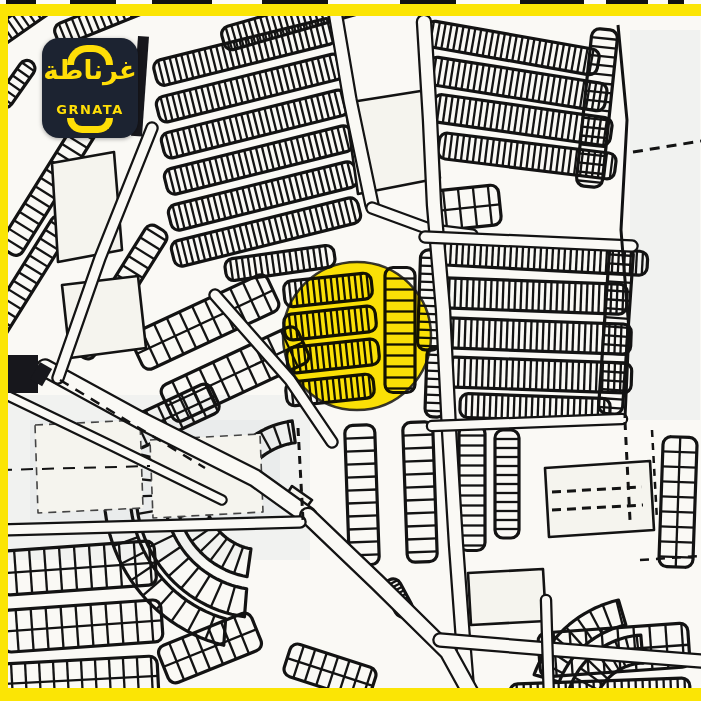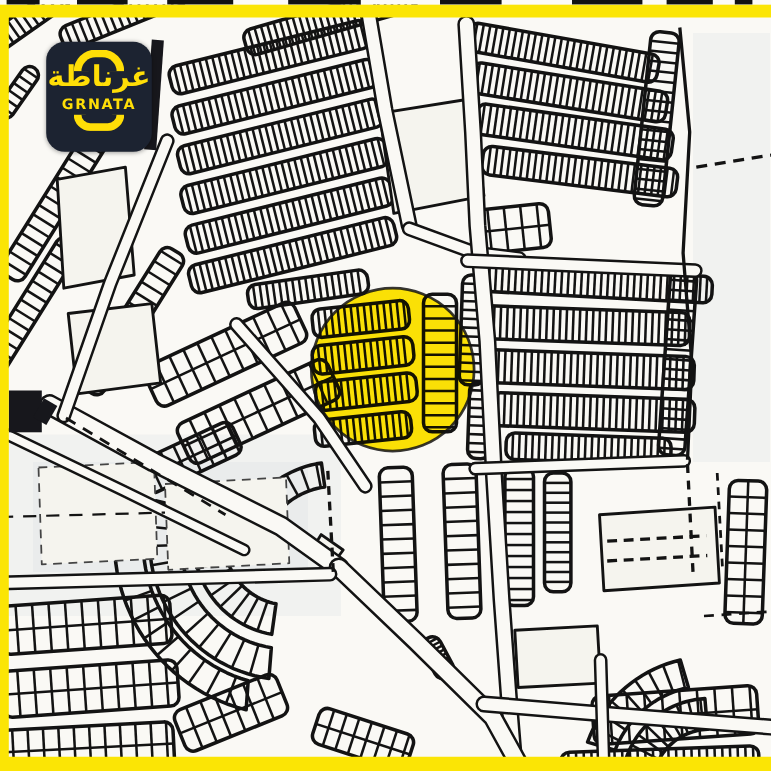--- a/index.html
+++ b/index.html
@@ -13,21 +13,21 @@
   .logo{position:absolute;left:42px;top:38px;width:96px;height:100px;border-radius:17px;
         z-index:40;display:flex;flex-direction:column;align-items:center;padding-top:7px;
         box-sizing:border-box;box-shadow:0 1px 4px rgba(0,0,0,.35);}
   .arc{box-sizing:border-box;border-style:solid;}
   .arc-top{width:46px;height:20px;border-width:7px;border-bottom:none;
            border-radius:26px 26px 0 0;margin-bottom:-8px;}
   .arc-bottom{width:46px;height:15px;border-width:7px;border-top:none;
               border-radius:0 0 26px 26px;margin-top:2px;}
   .logo-ar{position:relative;z-index:2;font-size:26px;font-weight:bold;line-height:1.05;}
   .logo-en{position:relative;z-index:2;font-size:13px;font-weight:bold;letter-spacing:1.5px;
-           line-height:1;margin-top:5px;}
+           line-height:1;margin-top:19px;}
 </style>
 </head>
 <body>
 
 <div class="stage" style="background: rgb(250, 249, 245);">
 
   <svg id="map" viewBox="0 0 701 701" xmlns="http://www.w3.org/2000/svg">
       <rect x="0" y="0" width="701" height="701" fill="#FAF9F5"></rect>
       <rect x="0" y="395" width="310" height="165" fill="#C7D0DC" opacity="0.16"></rect>
       <rect x="630" y="30" width="70" height="390" fill="#C7D0DC" opacity="0.16"></rect>

